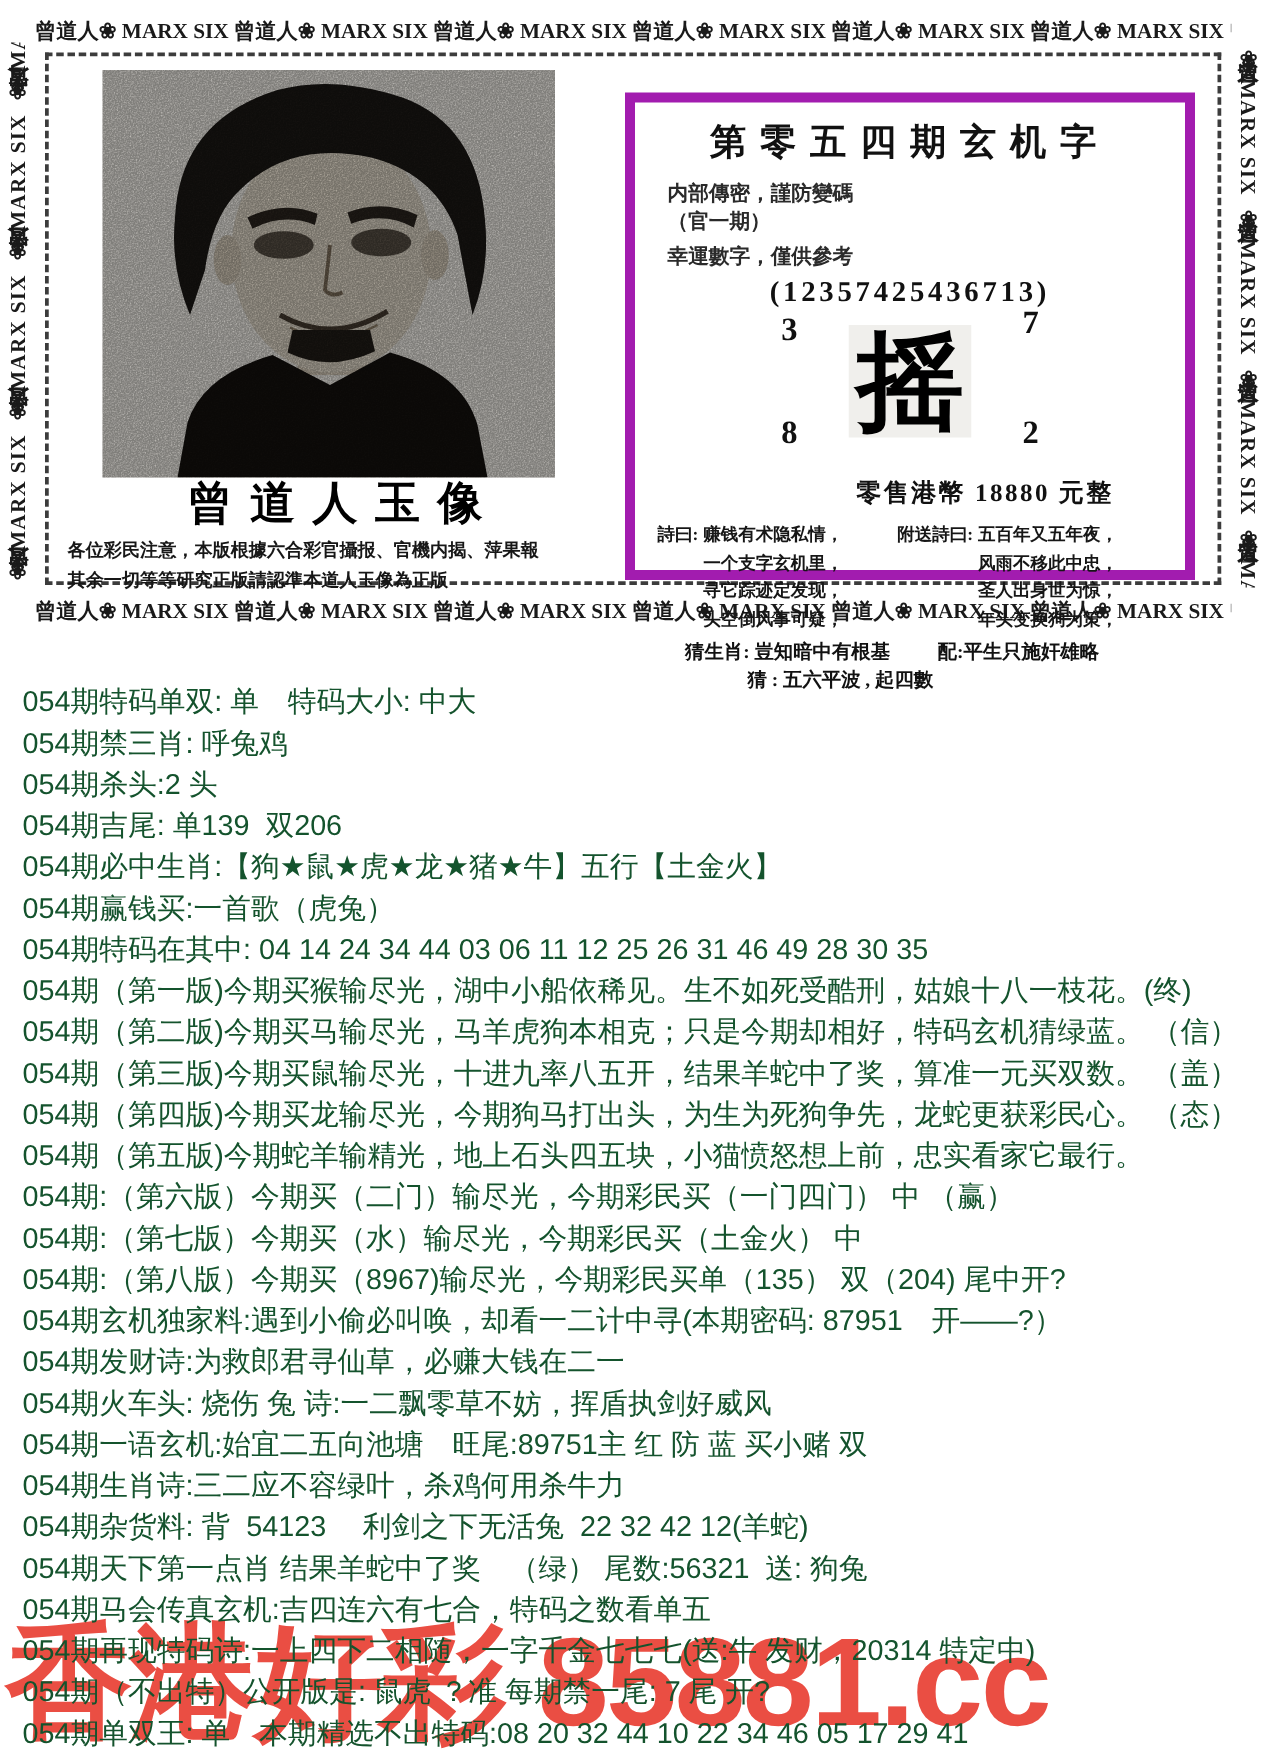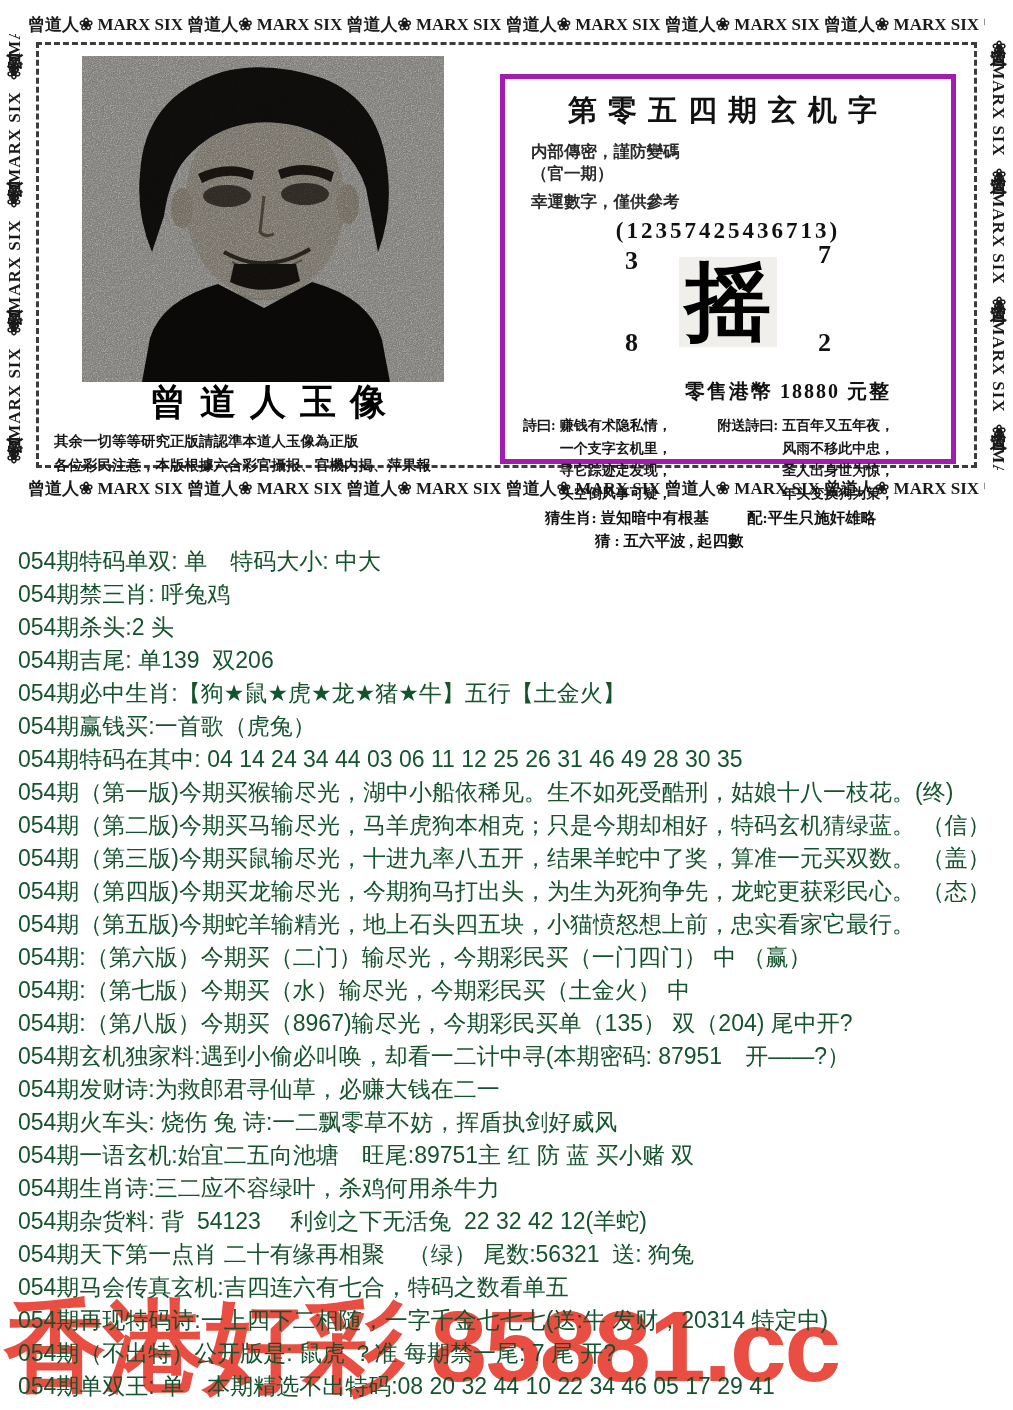--- a/index.html
+++ b/index.html
@@ -24,21 +24,21 @@
   .photo{position:absolute;left:82px;top:56px;width:362px;height:326px;background:#eae8e4;}
   .caption{position:absolute;left:60px;top:384px;width:430px;text-align:center;
     font-family:"Liberation Serif","DejaVu Serif",serif;font-weight:700;font-size:36px;
     letter-spacing:14px;color:#000;line-height:1.0;}
   .notes{position:absolute;left:54px;top:430px;width:440px;
     font-family:"Liberation Serif","DejaVu Serif",serif;font-weight:700;
     font-size:14.5px;line-height:1.65;color:#171717;}
 
   
   .mbox{position:absolute;left:500px;top:74px;width:456px;height:390px;
-    border:5px solid #a21caf;box-sizing:border-box;background:#fff;
+    border:8px solid #a21caf;box-sizing:border-box;background:#fff;
     font-family:"Liberation Serif","DejaVu Serif",serif;color:#111;}
   .mbox-title{margin-top:12px;text-align:center;font-size:29px;font-weight:700;letter-spacing:11px;}
   .mbox-row{display:flex;justify-content:space-between;padding:0 26px;margin-top:10px;
     font-size:16.5px;font-weight:700;color:#2a2a2a;flex-direction:column;}
   .mbox-line{padding:0 26px;margin-top:6px;font-size:16.5px;font-weight:700;color:#2a2a2a;}
   .mbox-digits{text-align:center;margin-top:5px;font-size:23px;font-weight:700;letter-spacing:3px;}
   .cluster{position:relative;width:250px;height:104px;margin:6px auto 0 auto;}
   .cluster .num{position:absolute;font-size:26px;font-weight:700;}
   .cluster .n-tl{left:22px;top:-4px;}
   .cluster .n-tr{right:22px;top:-10px;}
@@ -108,22 +108,22 @@
 
       <path d="M60,326 L68,282 Q80,244 136,228 L182,252 L230,226 Q288,242 300,284 L308,326 Z" fill="#14110e"></path>
       <path d="M148,226 Q182,242 218,225 L214,208 L152,208 Z" fill="#201c17"></path>
 
       <rect x="0" y="0" width="362" height="326" filter="url(#grain)" opacity="0.45"></rect>
     </svg>
   </div>
 
   <div class="caption">曾道人玉像</div>
   <div class="notes">
+    <div>各位彩民注意，本版根據六合彩官攝报、官機内揭、萍果報</div>
     <div>其余一切等等研究正版請認準本道人玉像為正版</div>
-    <div>各位彩民注意，本版根據六合彩官攝报、官機内揭、萍果報</div>
   </div>
 
   <div class="mbox">
     <div class="mbox-title">第零五四期玄机字</div>
     <div class="mbox-row">
       <span>内部傳密，謹防變碼</span>
       <span>（官一期）</span>
     </div>
     <div class="mbox-line">幸運數字，僅供參考</div>
     <div class="mbox-digits">(12357425436713)</div>
@@ -179,20 +179,20 @@
     <div class="tip">054期（第五版)今期蛇羊输精光，地上石头四五块，小猫愤怒想上前，忠实看家它最行。</div>
     <div class="tip">054期:（第六版）今期买（二门）输尽光，今期彩民买（一门四门） 中 （赢）</div>
     <div class="tip">054期:（第七版）今期买（水）输尽光，今期彩民买（土金火） 中</div>
     <div class="tip">054期:（第八版）今期买（8967)输尽光，今期彩民买单（135） 双（204) 尾中开?</div>
     <div class="tip">054期玄机独家料:遇到小偷必叫唤，却看一二计中寻(本期密码: 87951　开——?）</div>
     <div class="tip">054期发财诗:为救郎君寻仙草，必赚大钱在二一</div>
     <div class="tip">054期火车头: 烧伤 兔 诗:一二飘零草不妨，挥盾执剑好威风</div>
     <div class="tip">054期一语玄机:始宜二五向池塘　旺尾:89751主 红 防 蓝 买小赌 双</div>
     <div class="tip">054期生肖诗:三二应不容绿叶，杀鸡何用杀牛力</div>
     <div class="tip">054期杂货料: 背  54123　 利剑之下无活兔  22 32 42 12(羊蛇)</div>
-    <div class="tip">054期天下第一点肖 二十有缘再相聚　（绿） 尾数:56321  送: 狗兔</div>
+    <div class="tip">054期天下第一点肖 结果羊蛇中了奖　（绿） 尾数:56321  送: 狗兔</div>
     <div class="tip">054期马会传真玄机:吉四连六有七合，特码之数看单五</div>
     <div class="tip">054期再现特码诗:一上四下二相随，一字千金七七七(送:牛 发财，20314 特定中)</div>
     <div class="tip">054期（不出特）公开版是: 鼠虎 ？准 每期禁一尾: 7 尾 开?</div>
     <div class="tip">054期单双王: 单　本期精选不出特码:08 20 32 44 10 22 34 46 05 17 29 41</div>
   </div>
 
 </div>
 
 </body></html>

